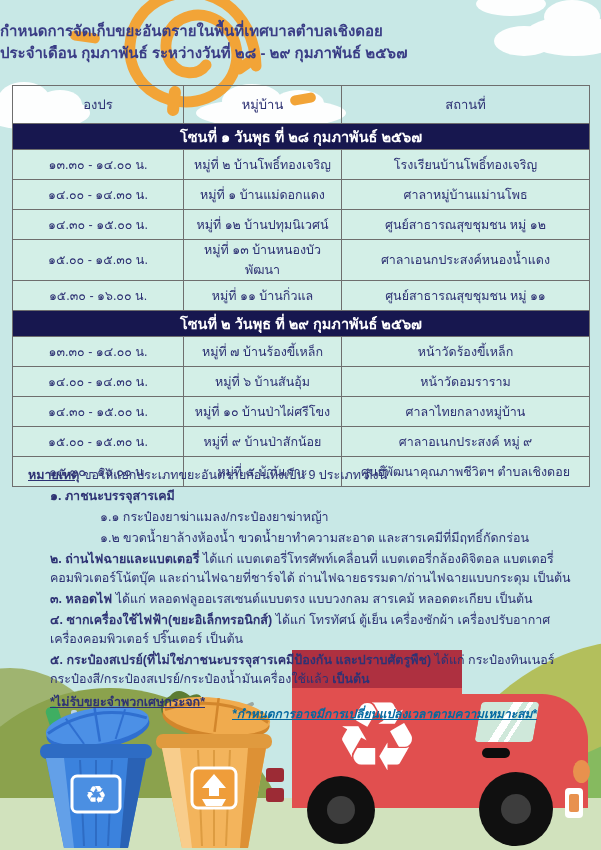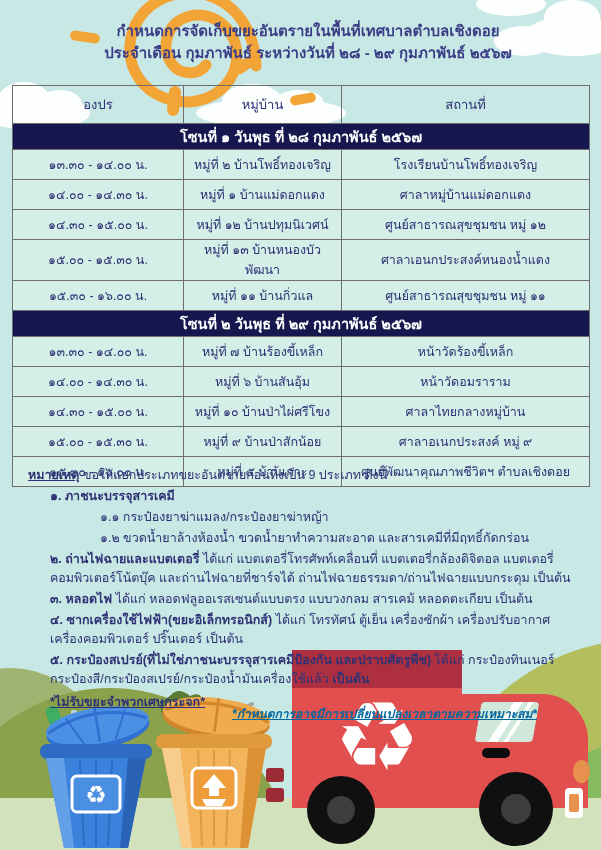--- a/index.html
+++ b/index.html
@@ -51,21 +51,21 @@
   .wheel.w1{left:307px;top:776px;width:68px;height:68px;}
   .wheel.w2{left:479px;top:772px;width:74px;height:74px;}
   .hub{position:absolute;background:#3d3d3d;border-radius:50%;}
   .hub.h1{left:327px;top:796px;width:28px;height:28px;}
   .hub.h2{left:501px;top:794px;width:30px;height:30px;}
   
   .bin{position:absolute;z-index:3;}
   .bin.blue{left:34px;top:700px;}
   .bin.orange{left:148px;top:686px;}
   
-  .title{position:absolute;left:16px;top:20px;width:584px;text-align:center;z-index:4;
+  .title{position:absolute;left:0;top:20px;width:584px;text-align:left;z-index:4;
     color:#3a3d86;font-weight:bold;font-size:15px;line-height:22px;}
   
   table.sched{position:absolute;left:12px;top:85px;width:577px;border-collapse:collapse;z-index:3;
     font-size:12.5px;color:#2e3274;table-layout:fixed;}
   table.sched th,table.sched td{border:1.5px solid #6e6e6e;padding:0 10px;height:29px;}
   table.sched thead th{height:37px;background:transparent;font-weight:normal;font-size:13px;text-align:center;}
   tr.zonebar td{background:#17174f;color:#ffffff;font-weight:bold;font-size:14.5px;text-align:center;height:25px;}
   tr.datarow td{background:#d3efe7;}
   td.c-time{text-align:center;}
   td.c-vil,td.c-pla{text-align:center;}
@@ -204,21 +204,21 @@
         <td colspan="3">โซนที่ ๑ วันพุธ ที่ ๒๘ กุมภาพันธ์ ๒๕๖๗</td>
       </tr>
       <tr class="datarow">
         <td class="c-time">๑๓.๓๐ - ๑๔.๐๐ น.</td>
         <td class="c-vil">หมู่ที่ ๒  บ้านโพธิ์ทองเจริญ</td>
         <td class="c-pla">โรงเรียนบ้านโพธิ์ทองเจริญ</td>
       </tr>
       <tr class="datarow">
         <td class="c-time">๑๔.๐๐ - ๑๔.๓๐ น.</td>
         <td class="c-vil">หมู่ที่ ๑  บ้านแม่ดอกแดง</td>
-        <td class="c-pla">ศาลาหมู่บ้านแม่ดอกแดง</td>
+        <td class="c-pla">ศาลาหมู่บ้านแม่านโพธ</td>
       </tr>
       <tr class="datarow">
         <td class="c-time">๑๔.๓๐ - ๑๕.๐๐ น.</td>
         <td class="c-vil">หมู่ที่ ๑๒  บ้านปทุมนิเวศน์</td>
         <td class="c-pla">ศูนย์สาธารณสุขชุมชน หมู่ ๑๒</td>
       </tr>
       <tr class="datarow">
         <td class="c-time">๑๕.๐๐ - ๑๕.๓๐ น.</td>
         <td class="c-vil">หมู่ที่ ๑๓  บ้านหนองบัวพัฒนา</td>
         <td class="c-pla">ศาลาเอนกประสงค์หนองน้ำแดง</td>

